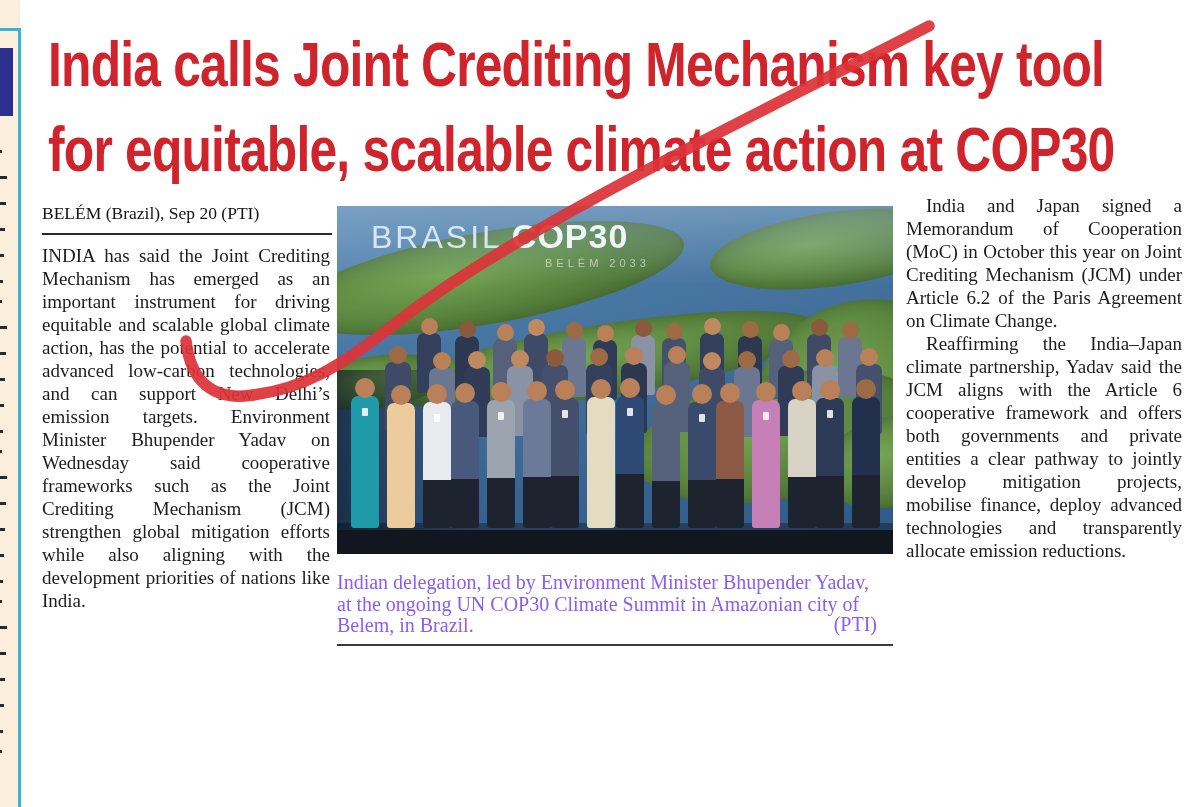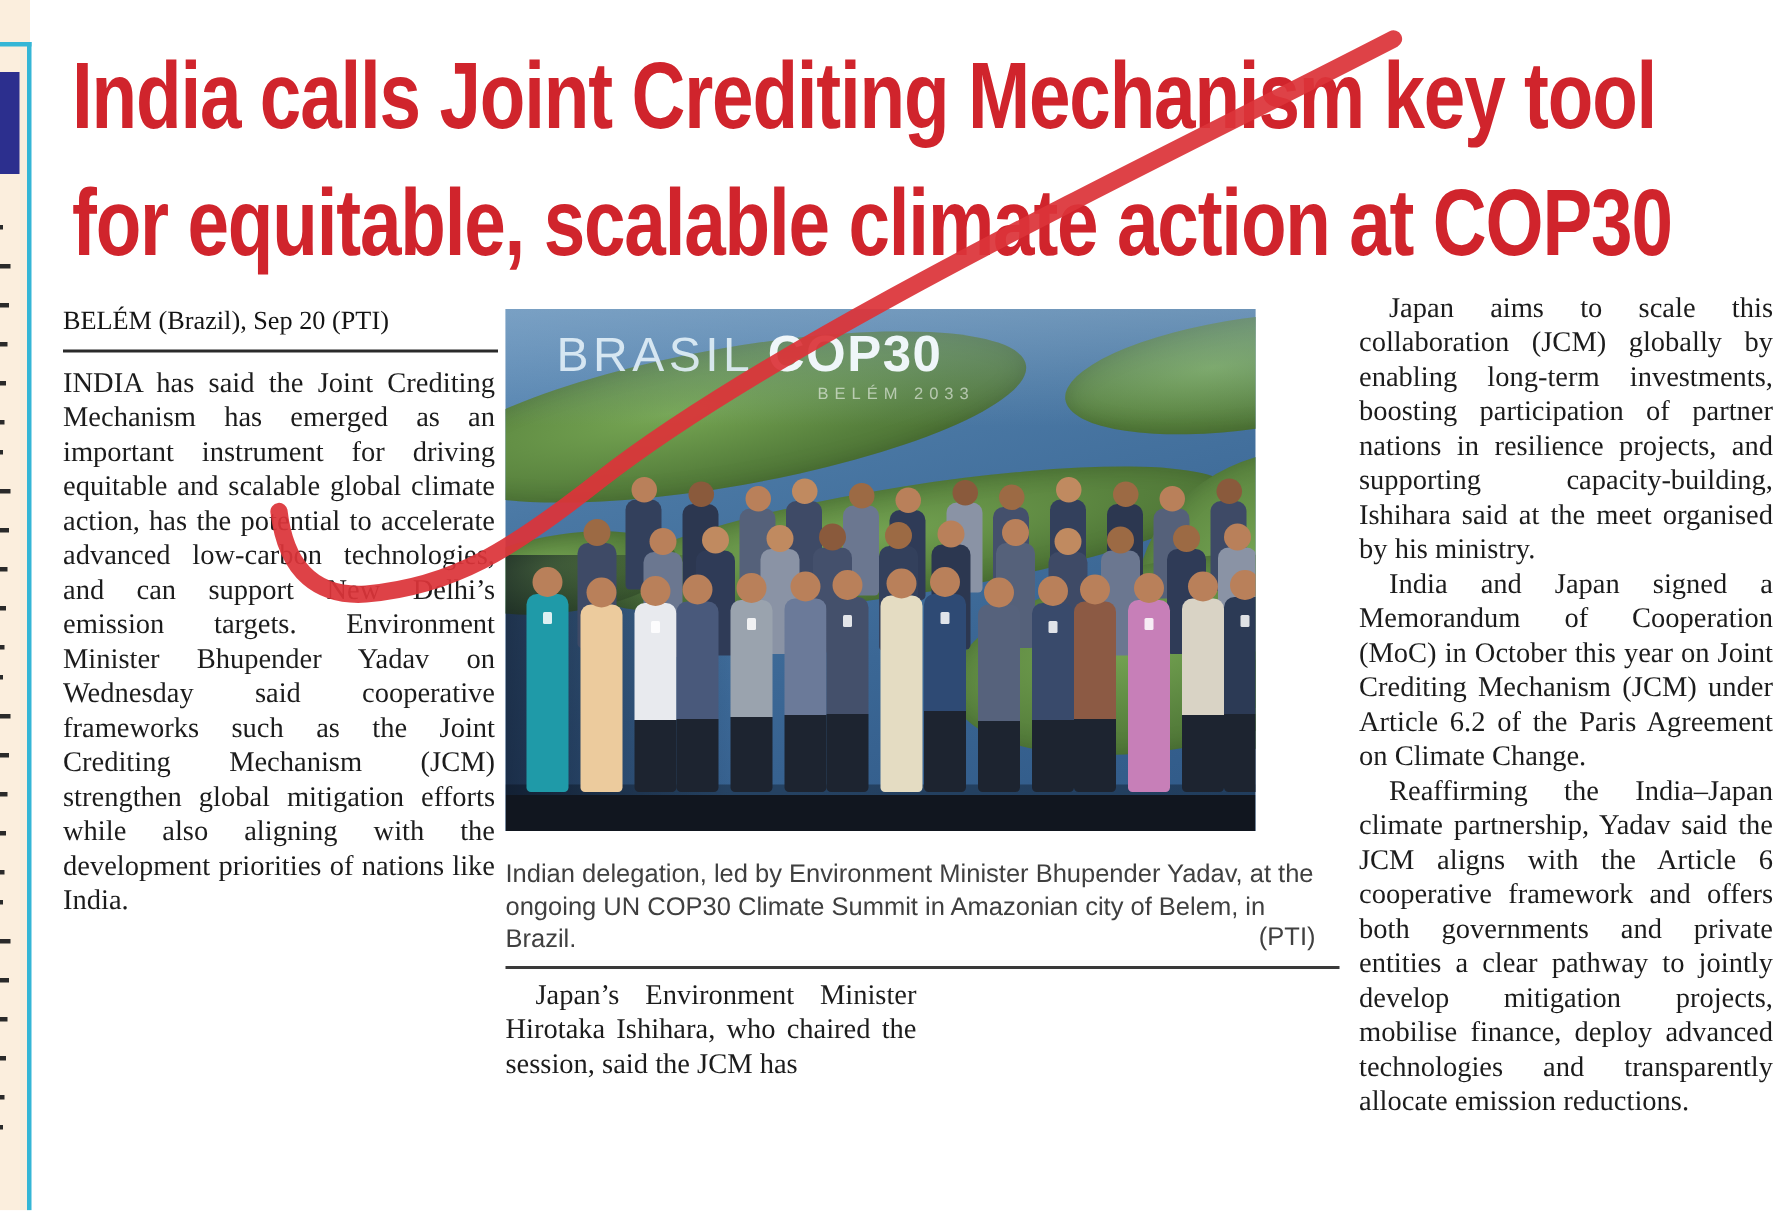--- a/index.html
+++ b/index.html
@@ -26,21 +26,21 @@
   
   .col{position:absolute;font-size:19px;line-height:23px;text-align:justify;color:#1c1c1c;}
   .col p{margin:0;}
   .col p.ind{text-indent:20px;}
   .col1{left:42px;top:244px;width:288px;}
   .col2{left:337px;top:652px;width:274px;}
   .col3{left:621px;top:652px;width:272px;}
   .col4{left:906px;top:194px;width:276px;}
 
   
-  .photo{position:absolute;left:337px;top:206px;width:500px;height:348px;overflow:hidden;
+  .photo{position:absolute;left:337px;top:206px;width:556px;height:348px;overflow:hidden;
          background:linear-gradient(165deg,#6290bc 0%,#4a78a4 30%,#3b6795 62%,#2f5886 100%);}
   .island{position:absolute;border-radius:50%;
           background:radial-gradient(ellipse at 40% 40%, #76a653 0%, #567f3c 55%, #46692f 100%);
           box-shadow:0 0 14px rgba(20,40,20,.25) inset;}
   .skyband{position:absolute;left:0;top:0;width:100%;height:78px;
            background:linear-gradient(to bottom, rgba(150,180,205,.45), rgba(150,180,205,0));}
   .stage-shadow{position:absolute;left:0;bottom:24px;width:150px;height:160px;
            background:linear-gradient(to right, rgba(10,16,32,.65), rgba(10,16,32,0));}
   .floor{position:absolute;left:0;bottom:0;width:100%;height:24px;background:#11161f;}
   .floor-glow{position:absolute;left:0;bottom:24px;width:100%;height:7px;background:rgba(5,8,14,.35);}
@@ -51,22 +51,22 @@
   .logo .amazonia{font-size:34px;font-weight:700;letter-spacing:1px;color:rgba(233,244,238,.68);}
   .logo-sub{position:absolute;left:208px;top:51px;font-family:"Liberation Sans", sans-serif;
         font-size:11px;letter-spacing:4px;color:rgba(255,255,255,.55);}
   .person{position:absolute;}
   .person .head{position:absolute;border-radius:50%;}
   .person .body{position:absolute;border-radius:7px 7px 3px 3px;}
   .person .badge{position:absolute;width:6px;height:8px;background:rgba(255,255,255,.85);border-radius:1px;}
 
   
   .caption-wrap{position:absolute;left:337px;top:572px;width:556px;
-        font-family:Liberation Sans, sans-serif;font-size:17px;line-height:21.5px;
-        font-weight:500;color:#404040;}
+        font-family:Liberation Serif, serif;font-size:20px;line-height:21.5px;
+        font-weight:500;color:#8b5cf6;}
   .caption-text{width:548px;}
   .caption-credit{position:absolute;right:16px;bottom:1px;font-weight:500;}
   .caption-rule{position:absolute;left:337px;top:644px;width:556px;height:2px;background:#3a3a3a;}
 
   
   .marker{position:absolute;left:0;top:0;width:1184px;height:807px;pointer-events:none;z-index:60;}
 </style>
 </head>
 <body>
 
@@ -315,26 +315,24 @@
     <div class="floor"></div>
   </div>
 
   <div class="caption-wrap">
     <div class="caption-text">Indian delegation, led by Environment Minister Bhupender Yadav, at the ongoing UN COP30 Climate Summit in Amazonian city of Belem, in Brazil.</div>
     <div class="caption-credit">(PTI)</div>
   </div>
   <div class="caption-rule"></div>
 
   <div class="col col2">
-    <p class="ind">Japan’s Environment Minister Hirotaka Ishihara, who chaired the session, said the JCM has</p>
   </div>
 
 
   <div class="col col4">
-    <p class="ind">Japan aims to scale this collaboration (JCM) globally by enabling long-term investments, boosting participation of partner nations in resilience projects, and supporting capacity-building, Ishihara said at the meet organised by his ministry.</p>
     <p class="ind">India and Japan signed a Memorandum of Cooperation (MoC) in October this year on Joint Crediting Mechanism (JCM) under Article 6.2 of the Paris Agreement on Climate Change.</p>
     <p class="ind">Reaffirming the India–Japan climate partnership, Yadav said the JCM aligns with the Article 6 cooperative framework and offers both governments and private entities a clear pathway to jointly develop mitigation projects, mobilise finance, deploy advanced technologies and transparently allocate emission reductions.</p>
   </div>
 
   <svg class="marker" viewBox="0 0 1184 807">
     <path id="marker-path" d="M 186 341
              C 191 383 214 398 244 396
              C 302 391 340 367 400 320
              C 520 226 770 108 929 26" fill="none" stroke="#dc3439" stroke-width="11.5" stroke-linecap="round" opacity="0.93"></path>
   </svg>

